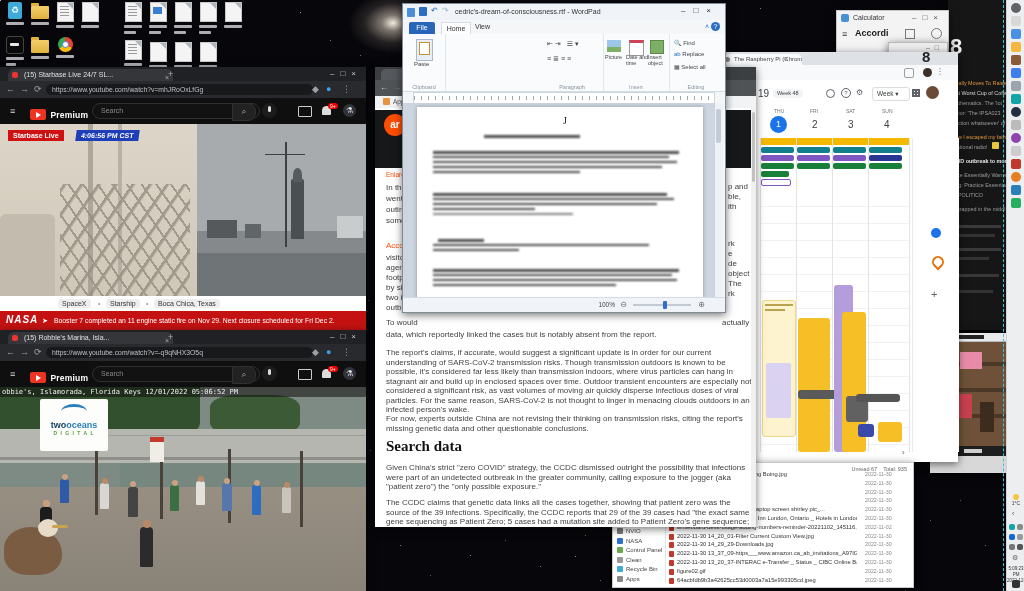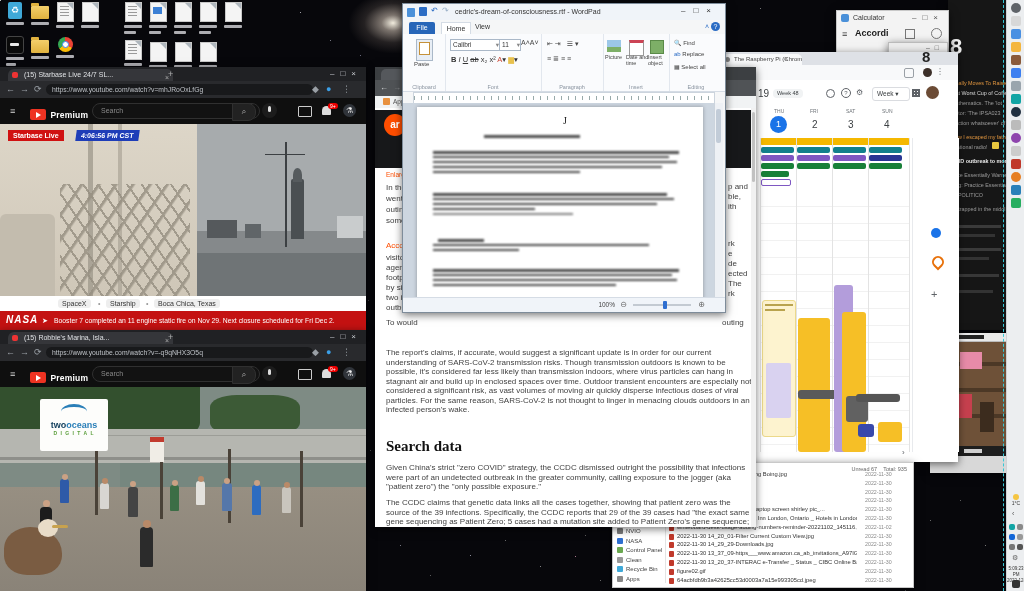--- a/index.html
+++ b/index.html
@@ -420,26 +420,28 @@
 by simp
 two infe
 outbrea</div>
     <div class="frag" style="left:11px;top:210px">To would</div>
     <div class="frag prelines" style="left:353px;top:74px">p and
 ble,
 ith</div>
     <div class="frag prelines" style="left:353px;top:131px">rk
 e
 de
-ected
+object
 The
 rk</div>
-    <div class="frag" style="left:347px;top:210px">outing</div>
-
+    <div class="frag" style="left:347px;top:210px">actually</div>
+
+    <div class="apara" style="left:11px;top:222px">data, which reportedly linked the cases but is notably absent from the report.</div>
     <div class="apara" style="left:11px;top:240px">The report's claims, if accurate, would suggest a significant update is in order for our current understanding of SARS-CoV-2 transmission risks. Though transmission outdoors is known to be possible, it's considered far less likely than transmission indoors, where virus particles can hang in stagnant air and build up in enclosed spaces over time. Outdoor transient encounters are especially not considered a significant risk, as vast volumes of moving air quickly disperse infectious doses of viral particles. For the same reason, SARS-CoV-2 is not thought to linger in menacing clouds outdoors in an infected person's wake.</div>
+    <div class="apara" style="left:11px;top:306px">For now, experts outside China are not revising their thinking on transmission risks, citing the report's missing genetic data and other questionable conclusions.</div>
     <div class="abs" style="left:11px;top:330px;font-family:'Liberation Serif',serif;font-size:15px;font-weight:bold;color:#111">Search data</div>
     <div class="apara" style="left:11px;top:355px">Given China's strict "zero COVID" strategy, the CCDC dismissed outright the possibility that infections were part of an undetected outbreak in the greater community, calling exposure to the jogger (aka "patient zero") the "only possible exposure."</div>
     <div class="apara" style="left:11px;top:390px">The CCDC claims that genetic data links all the cases together, showing that patient zero was the source of the 39 infections. Specifically, the CCDC reports that 29 of the 39 cases had "the exact same gene sequencing as Patient Zero; 5 cases had a mutation site added to Patient Zero's gene sequence; and the other 5 cases could not be sequenced because of unqualified specimens." But there is no sequencing data included with the report, and it's unclear what sequencing was actually done to support its claims.</div>
   </div>
   <div class="abs" style="right:0;top:41px;width:5px;height:419px;background:#f1f1f1">
     <div class="abs" style="left:1px;top:4px;width:3px;height:70px;background:#c1c1c1;border-radius:2px"></div>
   </div>
 </div>
 
 <div class="win cwin" style="left:0;top:67px;width:366px;height:263px;z-index:6">
@@ -582,20 +584,21 @@
       <div class="abs" style="left:40px;top:120px;width:12px;height:34px;background:#1c1c1c;border-radius:4px 4px 1px 1px"></div>
       <div class="abs" style="left:43px;top:113px;width:7px;height:7px;background:#caa184;border-radius:50%"></div>
       <div class="abs" style="left:140px;top:140px;width:13px;height:40px;background:#2b2b2b;border-radius:4px 4px 1px 1px"></div>
       <div class="abs" style="left:143px;top:133px;width:8px;height:8px;background:#b98a68;border-radius:50%"></div>
     </div>
     <div class="abs" style="left:4px;top:140px;width:58px;height:48px;background:#7a5c42;border-radius:45% 55% 40% 40%">
       <div class="abs" style="left:34px;top:-8px;width:20px;height:18px;background:#e8dcc8;border-radius:50%"></div>
       <div class="abs" style="left:48px;top:-2px;width:16px;height:3px;background:#c8a24e;border-radius:2px"></div>
     </div>
 
+    <div class="abs" style="left:0;top:0;width:366px;height:10px;background:rgba(15,15,15,.55);color:#efefef;font-family:'DejaVu Sans Mono',monospace;font-size:7px;line-height:10px;padding-left:2px">obbie's, Islamorada, Florida Keys 12/01/2022 05:06:52 PM</div>
 
     <div class="abs" style="left:40px;top:12px;width:68px;height:52px;background:#fdfdfb;border-radius:2px;text-align:center">
       <div style="margin-top:5px;width:26px;height:12px;margin-left:21px;border-top:3px solid #2a7fb8;border-radius:50% 50% 0 0"></div>
       <div style="font-size:9px;font-weight:bold;margin-top:1px"><span style="color:#16425f">two</span><span style="color:#2a7fb8">oceans</span></div>
       <div style="font-size:5px;color:#5a9e3a;letter-spacing:1px;font-weight:bold">D I G I T A L</div>
     </div>
   </div>
 </div>
 
 <div class="win" style="left:402px;top:3px;width:322px;height:308px;background:#f5f6f7;border:1px solid #7e8c9a;z-index:8">
@@ -617,27 +620,20 @@
     <span class="abs" style="right:5px;top:2px;width:9px;height:9px;background:#2b6cc4;border-radius:50%;color:#fff;font-size:7px;text-align:center;line-height:9px">?</span>
   </div>
 
   <div class="abs" style="left:0;top:30px;width:100%;height:57px;background:#fafbfd;border-bottom:1px solid #d5dce5">
     <div class="rgroup" style="left:0;width:42px">
       <div class="abs" style="left:13px;top:5px;width:15px;height:20px;background:#e8eef6;border:1px solid #aab8c8">
         <div style="margin:2px auto;width:9px;height:11px;background:#fff;border:1px solid #c5913a"></div>
       </div>
       <div class="abs" style="left:11px;top:27px;font-size:6px;color:#444">Paste</div>
       <div class="rgrouplbl">Clipboard</div>
-    </div>
-    <div class="rgroup" style="left:42px;width:96px">
-      <div class="abs" style="left:5px;top:5px;width:46px;height:10px;background:#fff;border:1px solid #aab8c8;font-size:6.5px;color:#333;line-height:10px;padding-left:2px"><span>Calibri</span><span style="float:right;color:#888">▾</span></div>
-      <div class="abs" style="left:54px;top:5px;width:18px;height:10px;background:#fff;border:1px solid #aab8c8;font-size:6.5px;color:#333;line-height:10px;padding-left:2px"><span>11</span><span style="float:right;color:#888">▾</span></div>
-      <div class="abs" style="left:76px;top:5px;font-size:7px;color:#444">A˄A˅</div>
-      <div class="abs" style="left:6px;top:21px;font-size:7.5px;color:#333"><b>B</b> <i>I</i> <u>U</u> <s>ab</s> x₂ x² <span style="color:#c43">A</span>▾ <span style="color:#e8c14d">▆</span>▾</div>
-      <div class="rgrouplbl">Font</div>
     </div>
     <div class="rgroup" style="left:138px;width:62px">
       <div class="abs" style="left:6px;top:6px;font-size:7px;color:#444;letter-spacing:2px">⇤⇥ ☰▾</div>
       <div class="abs" style="left:6px;top:21px;font-size:7px;color:#444;letter-spacing:2px">≡≣≡≡</div>
       <div class="rgrouplbl">Paragraph</div>
     </div>
     <div class="rgroup" style="left:200px;width:66px">
       <div class="abs" style="left:4px;top:6px;width:14px;height:12px;background:linear-gradient(#9cc7e8 55%,#7daf67 55%)"></div>
       <div class="abs" style="left:2px;top:20px;font-size:5.5px;color:#444">Picture</div>
       <div class="abs" style="left:26px;top:6px;width:13px;height:12px;background:#fff;border:1px solid #999;border-top:3px solid #c45"></div>

